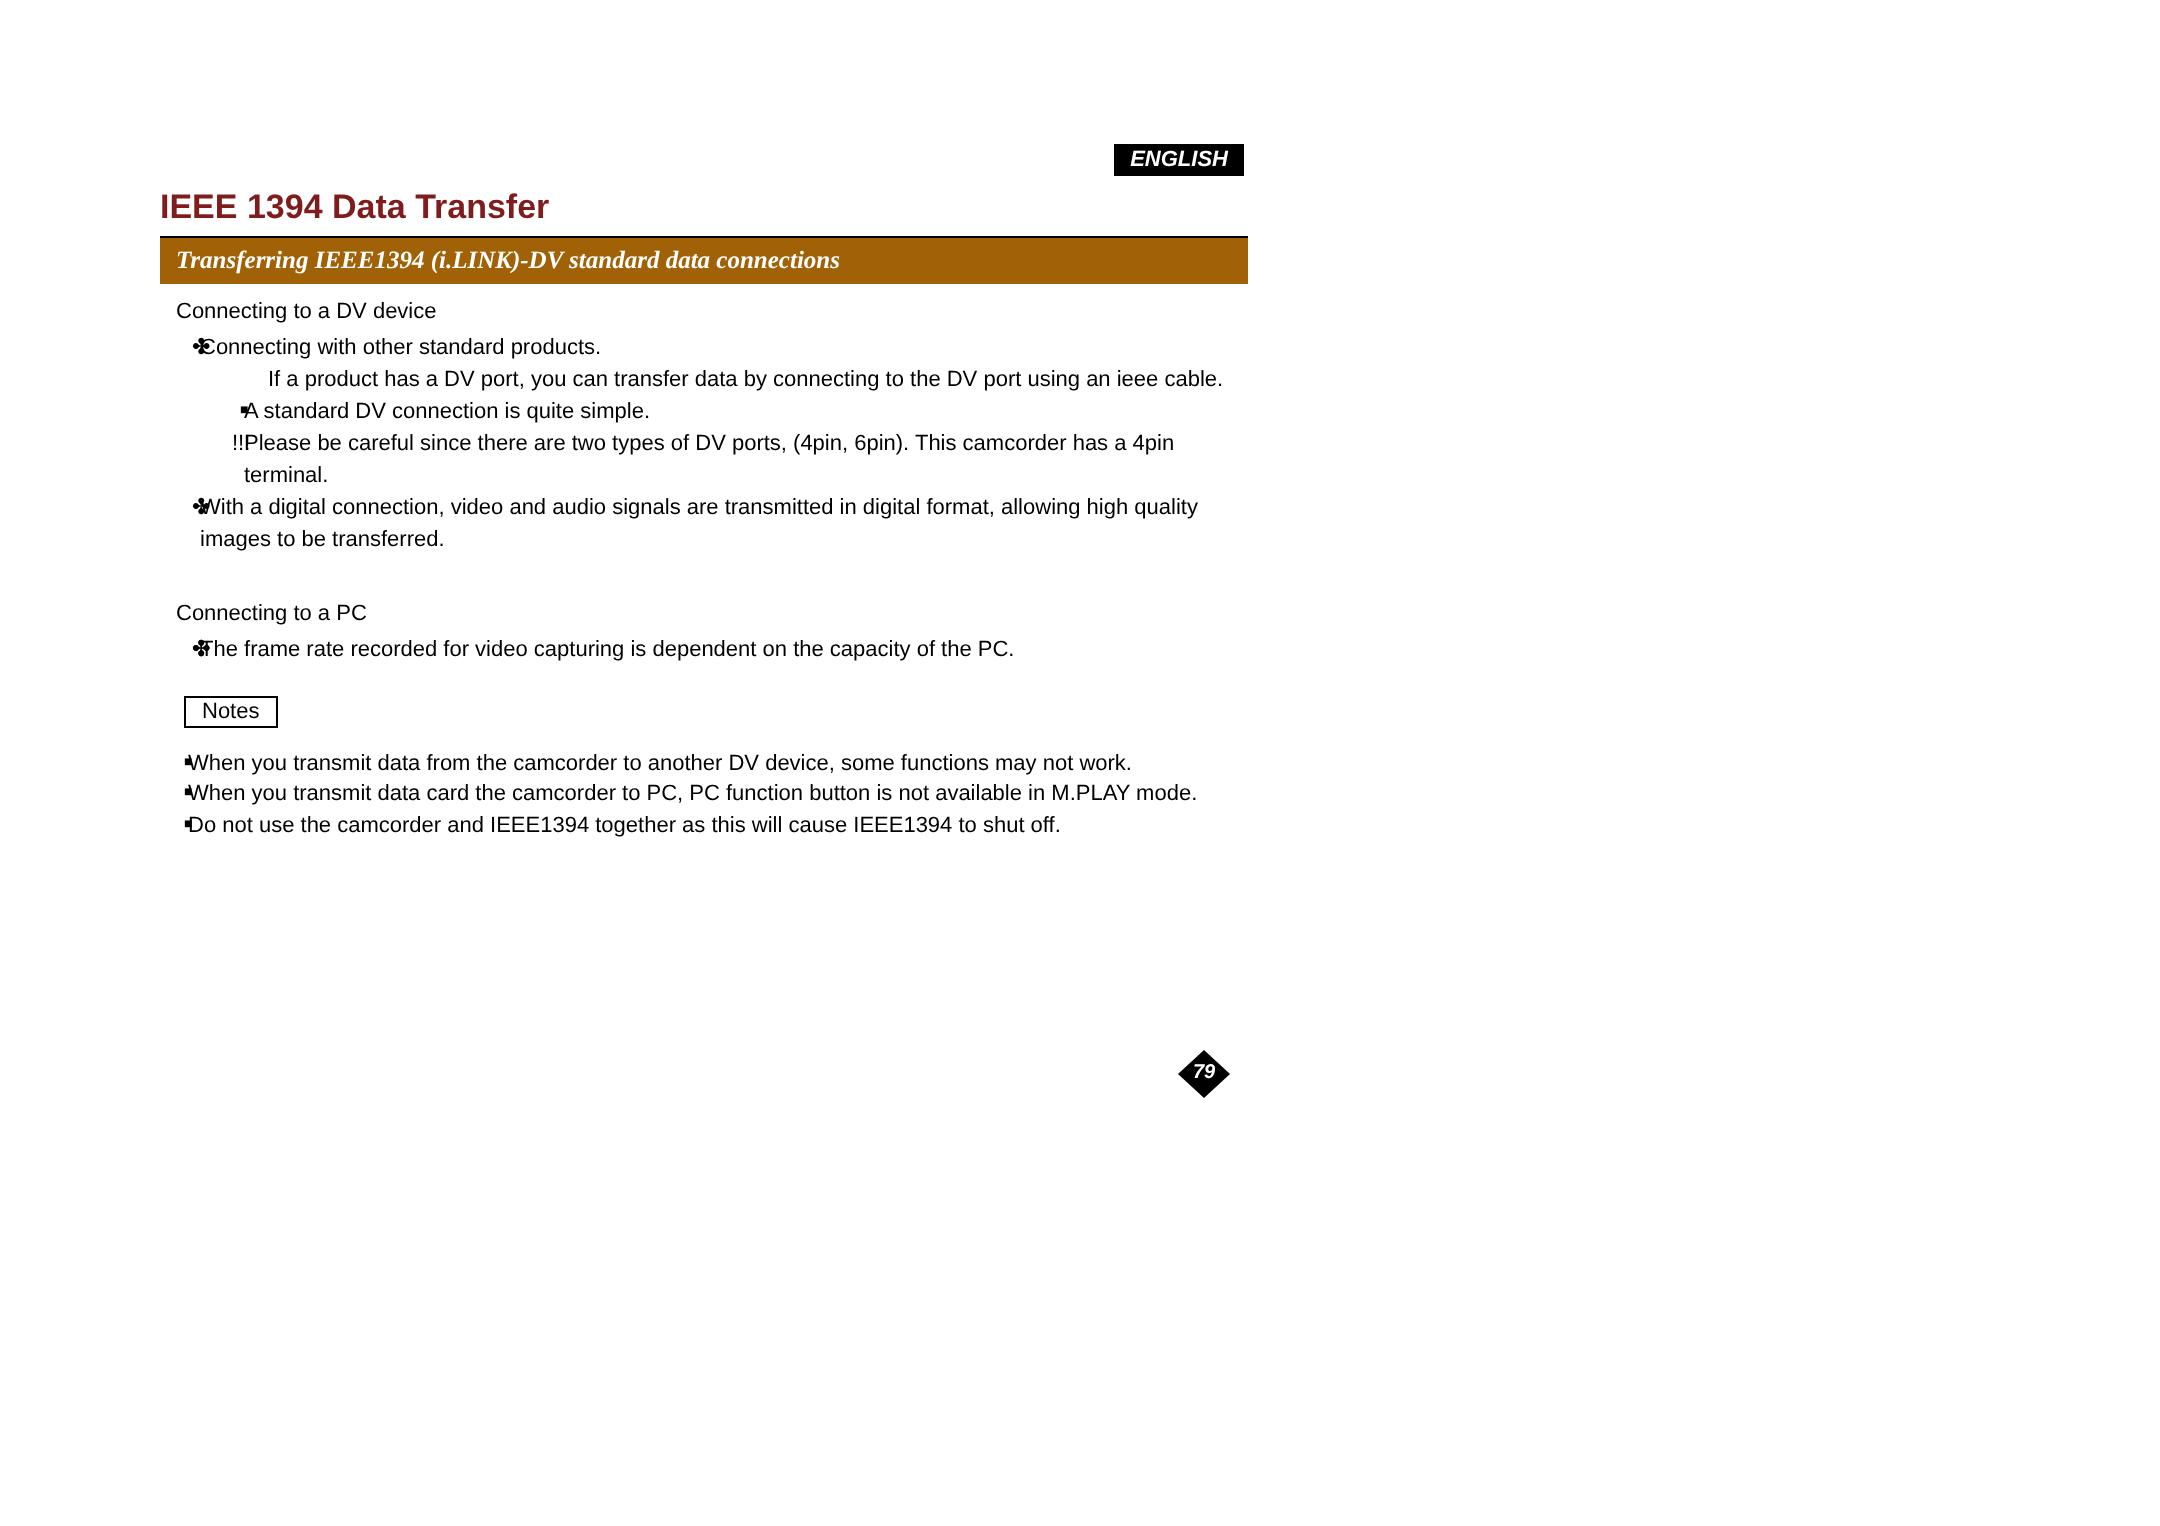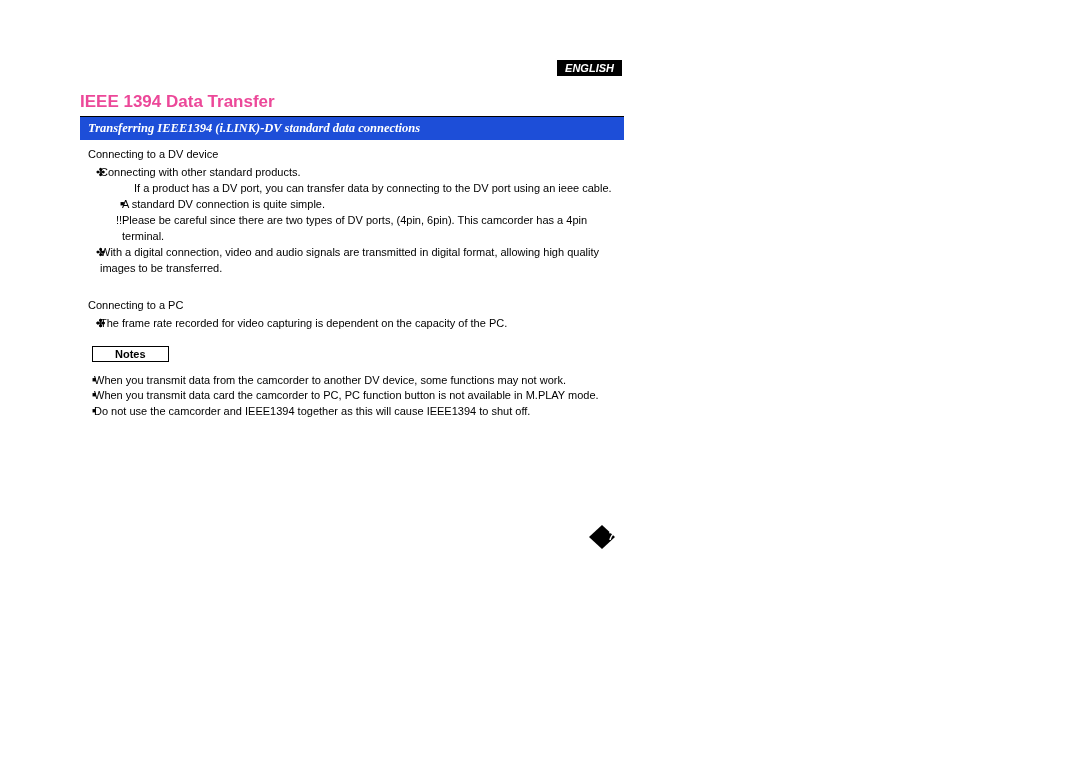--- a/index.html
+++ b/index.html
@@ -6,43 +6,43 @@
   html, body { width: 1080px; height: 763px; background: #fff; font-family: Arial, Helvetica, sans-serif; }
   .page {
     position: relative;
     width: 1080px;
     height: 763px;
     background: #fff;
   }
   .content-area {
     position: absolute;
     left: 80px;
-    top: 68px;
+    top: 80px;
     width: 544px;
   }
   .lang-tab {
     position: absolute;
     right: 2px;
     top: -8px;
     background: #000;
     color: #fff;
     font-size: 11px;
     font-weight: bold;
     padding: 2px 8px;
     font-style: italic;
   }
   .title {
     font-size: 17px;
     font-weight: bold;
-    color: #ec4899;
-    margin-top: 24px;
+    color: #7f1d1d;
+    margin-top: 14px;
     margin-bottom: 2px;
   }
   .subtitle-bar {
-    background: #1d4ed8;
+    background: #a16207;
     color: #fff;
     font-style: italic;
     font-weight: bold;
     font-size: 12.5px;
     padding: 4px 8px;
     border-top: 1.5px solid #000;
     margin-top: 4px;
     font-family: "Times New Roman", Times, serif;
   }
   .section-heading {
@@ -66,37 +66,36 @@
   .lvl2 { margin-left: 42px; padding-left: 12px; }
   .lvl2 .bullet-sym { position: absolute; left: -2px; top: 2px; font-size: 7px; }
   .lvl2-warn { margin-left: 42px; padding-left: 12px; }
   .lvl2-warn .bullet-sym { position: absolute; left: -6px; top: 0; font-size: 11px; }
   .lvl0 { margin-left: 14px; padding-left: 12px; }
   .lvl0 .bullet-sym { position: absolute; left: -2px; top: 2px; font-size: 7px; }
   .cont-line { margin-left: 24px; }
   .notes-box {
     display: inline-block;
     border: 1.5px solid #000;
-    padding: 1px 22px;
+    padding: 1px 8px;
     font-size: 11px;
     margin-top: 14px;
     margin-left: 12px;
     margin-bottom: 6px;
-    font-weight: bold;
   }
   .page-num-badge {
     position: absolute;
     right: 8px;
     bottom: -22px;
   }
   .page-num-badge svg { display: block; }
   .page-num-text {
     position: absolute;
     top: 7px;
-    left: 12px;
+    left: 0;
     width: 100%;
     text-align: center;
     color: #fff;
     font-size: 10px;
     font-weight: bold;
     font-style: italic;
   }
   .badge-wrap { position: relative; width: 28px; height: 26px; }
   .footer-area { position: absolute; left: 80px; top: 506px; width: 544px; height: 22px; }
 </style>

